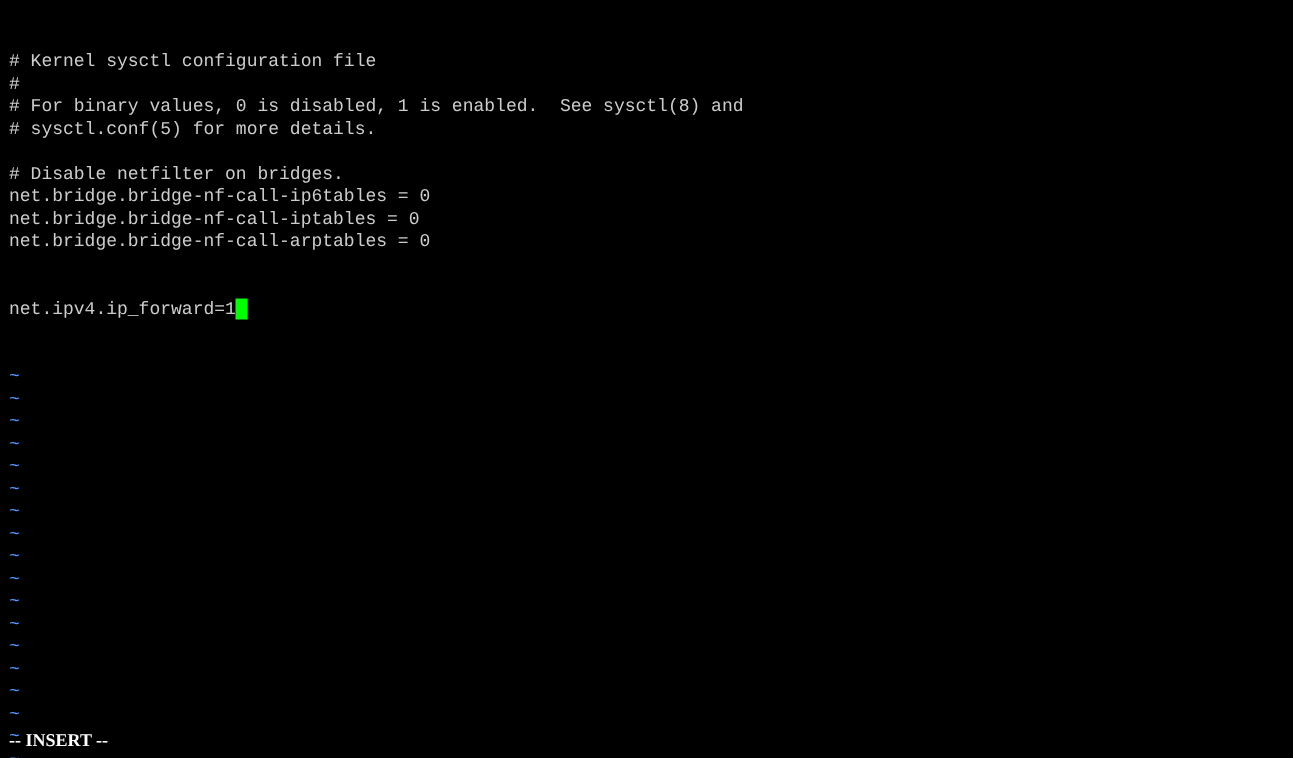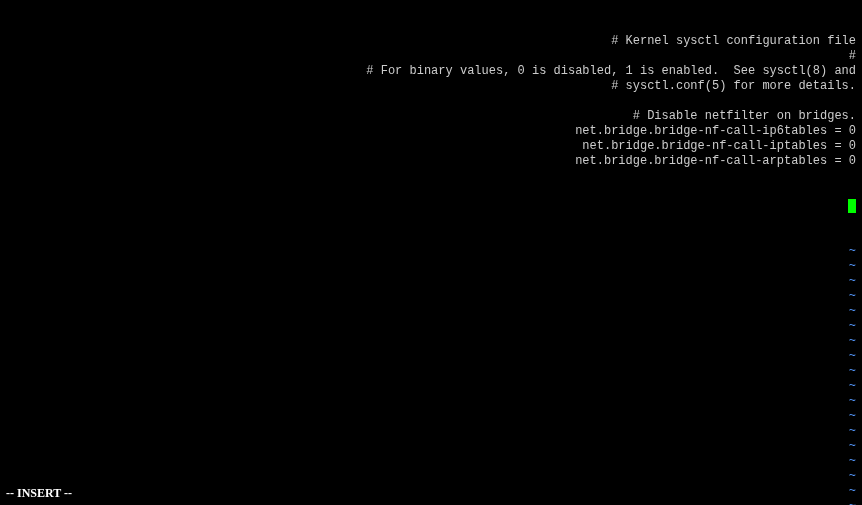--- a/index.html
+++ b/index.html
@@ -18,21 +18,20 @@
       overflow: hidden;
       padding: 4px 6px;
     }
     .editor-content {
       white-space: pre;
       line-height: 1.25;
     }
     .line {
       display: block;
       min-height: 15px;
-      text-align: right;
     }
     .tilde {
       color: #5599ff;
     }
     .cursor {
       background: #00ff00;
       color: #000;
       display: inline-block;
       width: 8px;
       height: 14px;
@@ -49,21 +48,21 @@
     .annotation {
       position: absolute;
       pointer-events: none;
     }
   </style>
 </head>
 <body>
 
 <div class="editor-content">
   <div id="file-lines"><div class="line"># Kernel sysctl configuration file</div><div class="line">#</div><div class="line"># For binary values, 0 is disabled, 1 is enabled.  See sysctl(8) and</div><div class="line"># sysctl.conf(5) for more details.</div><div class="line"></div><div class="line"># Disable netfilter on bridges.</div><div class="line">net.bridge.bridge-nf-call-ip6tables = 0</div><div class="line">net.bridge.bridge-nf-call-iptables = 0</div><div class="line">net.bridge.bridge-nf-call-arptables = 0</div></div>
-  <div class="line"><span class="cursor"></span></div>
+  <div class="line"><span>net.ipv4.ip_forward=1</span><span class="cursor"></span></div>
   <div id="tilde-lines"><div class="line tilde">~</div><div class="line tilde">~</div><div class="line tilde">~</div><div class="line tilde">~</div><div class="line tilde">~</div><div class="line tilde">~</div><div class="line tilde">~</div><div class="line tilde">~</div><div class="line tilde">~</div><div class="line tilde">~</div><div class="line tilde">~</div><div class="line tilde">~</div><div class="line tilde">~</div><div class="line tilde">~</div><div class="line tilde">~</div><div class="line tilde">~</div><div class="line tilde">~</div><div class="line tilde">~</div></div>
 </div>
 
 <div class="status-bar">
   <span>-- INSERT --</span>
 </div>
 
 <div class="annotation">
   
   

